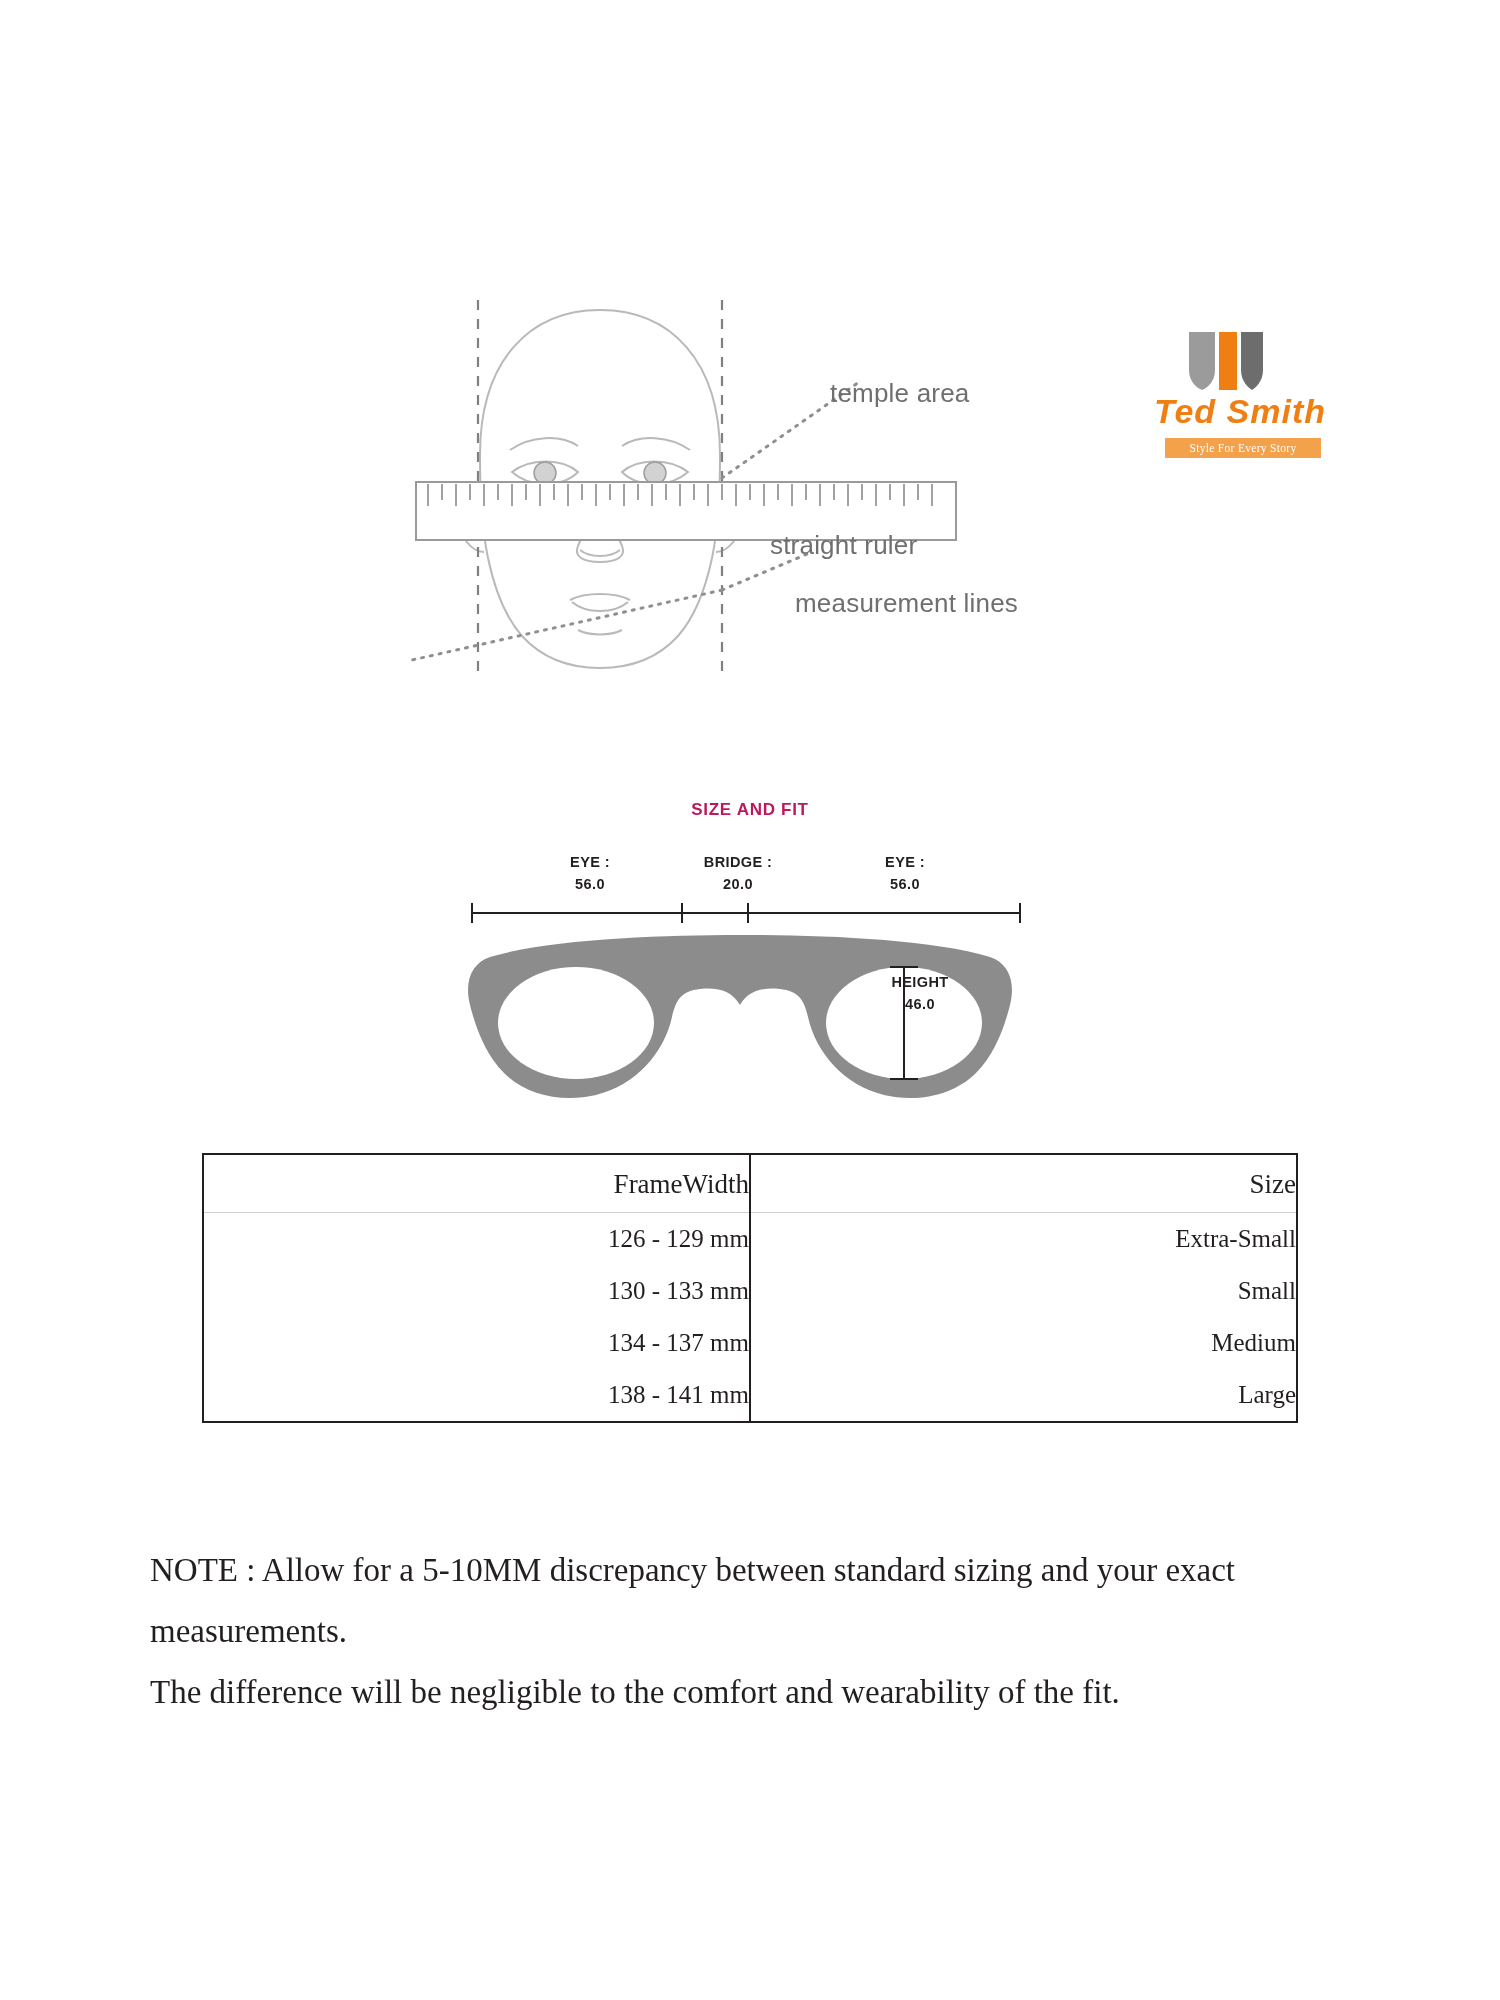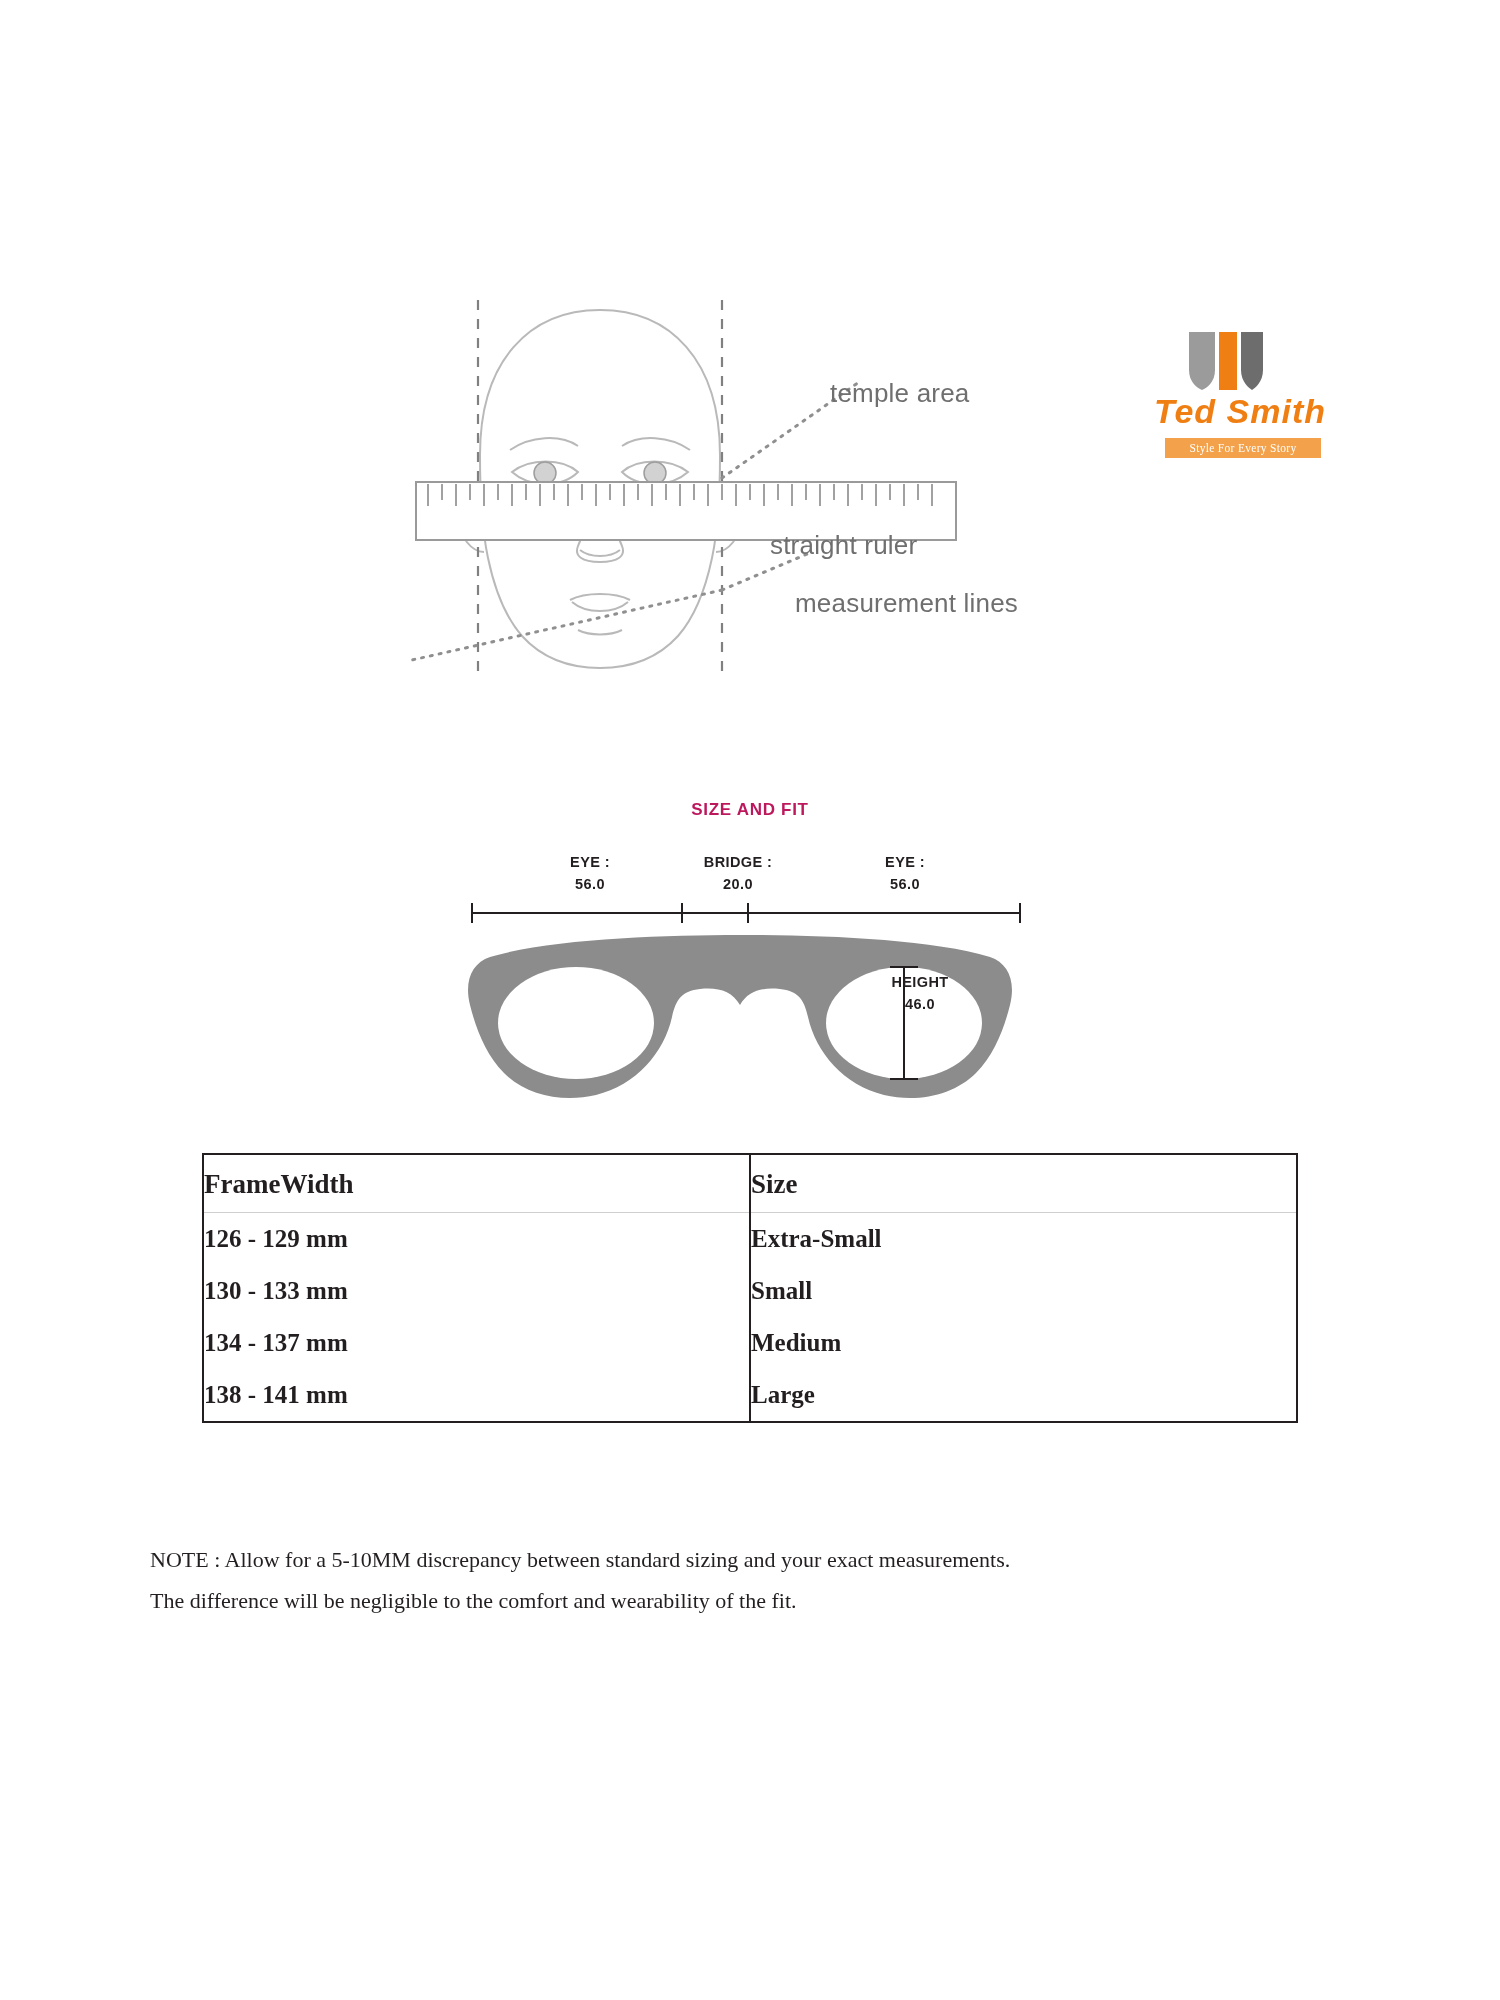--- a/index.html
+++ b/index.html
@@ -147,23 +147,23 @@
     left: 202px;
     top: 1153px;
     width: 1096px;
     border: 2px solid #231f20;
     border-collapse: collapse;
     font-family: "Liberation Serif", serif;
     background: #ffffff;
   }
   .size-table th,
   .size-table td {
-    text-align: left;
-    color: #231f20;
-    font-weight: bold;
+    text-align: right;
+    color: #231f20;
+    font-weight: normal;
   }
   .size-table th {
     font-size: 27px;
     padding: 14px 0 12px 0;
     border-bottom: 1px solid #cfcfcf;
   }
   .size-table td {
     font-size: 25px;
     padding: 12px 0;
   }
@@ -173,21 +173,21 @@
     border-right: 2px solid #231f20;
   }
 
   
   .note {
     position: absolute;
     left: 150px;
     top: 1540px;
     width: 1230px;
     font-family: "Liberation Serif", serif;
-    font-size: 22px;
+    font-size: 33px;
     line-height: 1.85;
     color: #231f20;
   }
 </style>
 </head>
 <body>
 
 <div class="page">
 
   <div class="head-diagram">

